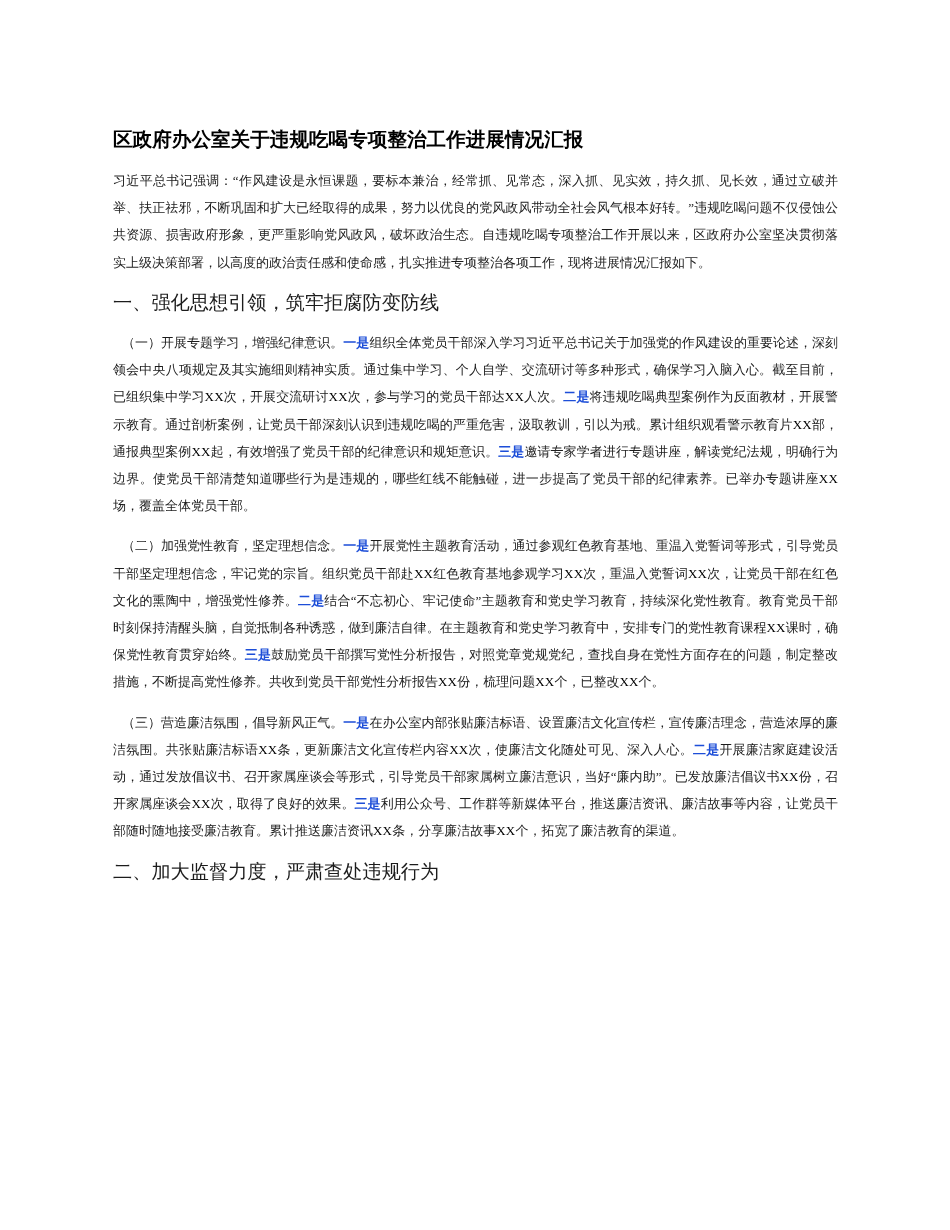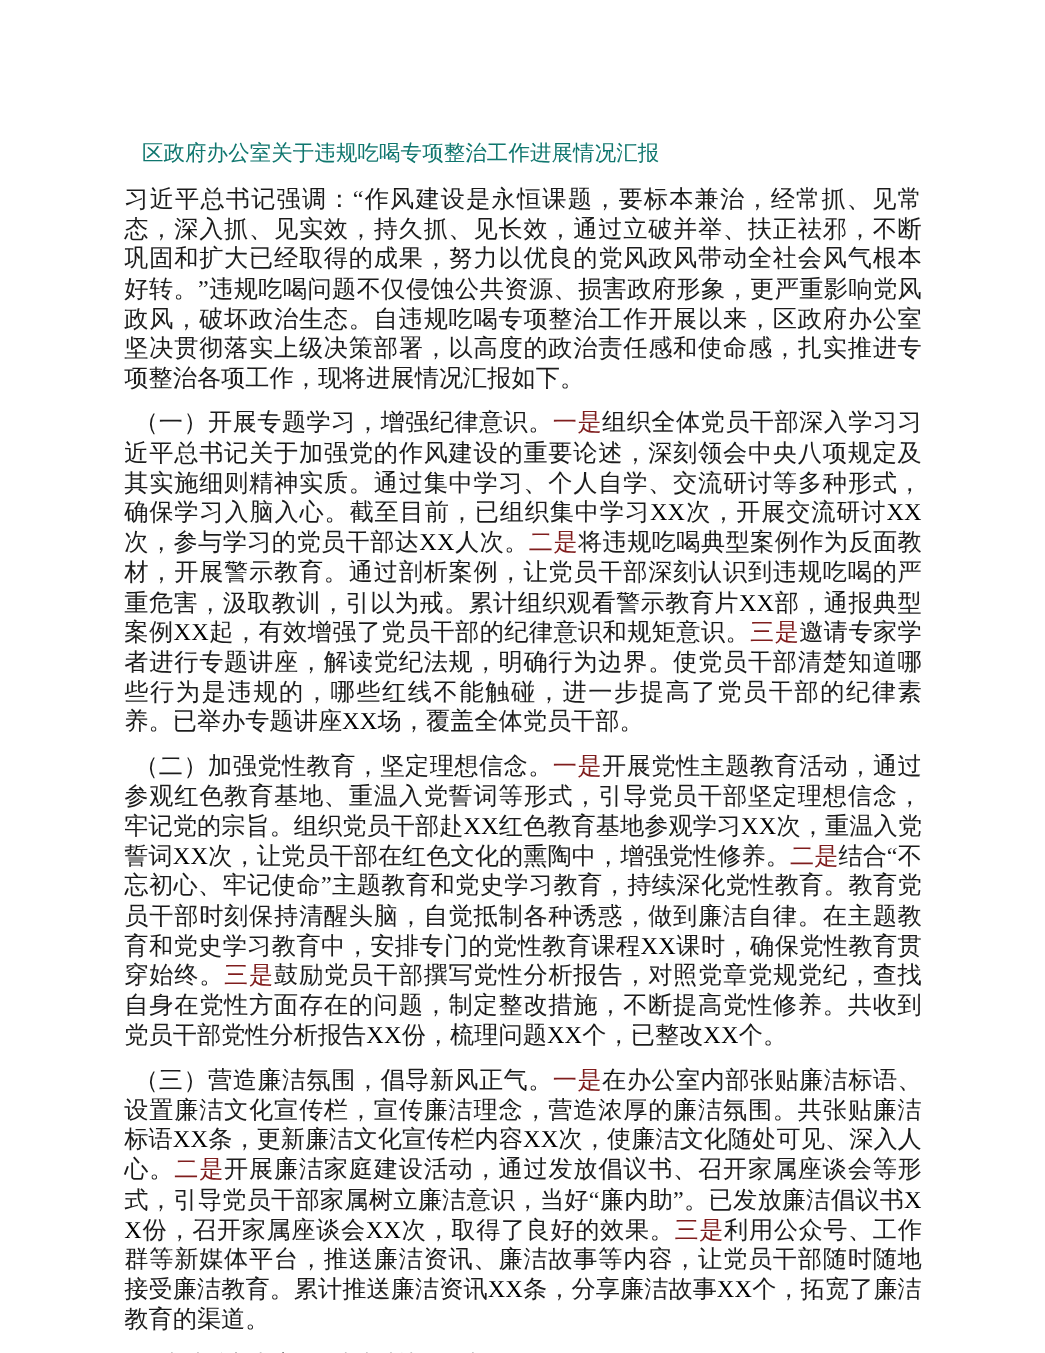--- a/index.html
+++ b/index.html
@@ -18,62 +18,63 @@
   .page {
     width: 950px;
     height: 1230px;
     background: #ffffff;
     position: relative;
     box-sizing: border-box;
     padding: 126px 112px 0 113px;
   }
   .doc-title {
     font-family: "Liberation Sans", "DejaVu Sans", sans-serif;
-    font-weight: normal;
+    font-weight: bold;
     font-size: 19.5px;
     line-height: 26px;
-    color: #0f766e;
-    margin: 0 0 15px 16px;
+    color: #000000;
+    margin: 0 0 15px 0;
     letter-spacing: 0.1px;
   }
   p.para {
-    font-size: 22px;
+    font-size: 13px;
     line-height: 27.2px;
     margin: 0 0 13px 0;
     text-align: justify;
     text-justify: inter-ideograph;
     color: #1c1c1c;
     letter-spacing: 0;
     word-break: break-all;
   }
   p.heading-lv1 {
     font-size: 19.2px;
     line-height: 27.2px;
     margin: 0 0 13px 0;
     color: #1c1c1c;
   }
   p.indent {
     text-indent: 9px;
   }
   .b {
-    font-weight: normal;
-    color: #7f1d1d;
+    font-weight: bold;
+    color: #1d4ed8;
   }
   .xx {
     font-weight: normal;
     font-family: "Liberation Serif", "DejaVu Serif", serif;
     color: #000000;
     letter-spacing: 0.2px;
   }
 </style>
 </head>
 <body>
 
 <div class="page">
   <h1 class="doc-title">区政府办公室关于违规吃喝专项整治工作进展情况汇报</h1>
   <div id="body-content">
       <p class="para" id="intro"><span>习近平总书记强调：“作风建设是永恒课题，要标本兼治，经常抓、见常态，深入抓、见实效，持久抓、见长效，通过立破并举、扶正祛邪，不断巩固和扩大已经取得的成果，努力以优良的党风政风带动全社会风气根本好转。”违规吃喝问题不仅侵蚀公共资源、损害政府形象，更严重影响党风政风，破坏政治生态。自违规吃喝专项整治工作开展以来，区政府办公室坚决贯彻落实上级决策部署，以高度的政治责任感和使命感，扎实推进专项整治各项工作，现将进展情况汇报如下。</span></p>
+      <p class="heading-lv1" id="section-1-heading"><span>一、强化思想引领，筑牢拒腐防变防线</span></p>
       <p class="para indent" id="section-1-item-1"><span>（一）开展专题学习，增强纪律意识。</span><span class="b">一是</span><span>组织全体党员干部深入学习习近平总书记关于加强党的作风建设的重要论述，深刻领会中央八项规定及其实施细则精神实质。通过集中学习、个人自学、交流研讨等多种形式，确保学习入脑入心。截至目前，已组织集中学习</span><span class="b xx">XX</span><span>次，开展交流研讨</span><span class="b xx">XX</span><span>次，参与学习的党员干部达</span><span class="b xx">XX</span><span>人次。</span><span class="b">二是</span><span>将违规吃喝典型案例作为反面教材，开展警示教育。通过剖析案例，让党员干部深刻认识到违规吃喝的严重危害，汲取教训，引以为戒。累计组织观看警示教育片</span><span class="b xx">XX</span><span>部，通报典型案例</span><span class="b xx">XX</span><span>起，有效增强了党员干部的纪律意识和规矩意识。</span><span class="b">三是</span><span>邀请专家学者进行专题讲座，解读党纪法规，明确行为边界。使党员干部清楚知道哪些行为是违规的，哪些红线不能触碰，进一步提高了党员干部的纪律素养。已举办专题讲座</span><span class="b xx">XX</span><span>场，覆盖全体党员干部。</span></p>
       <p class="para indent" id="section-1-item-2"><span>（二）加强党性教育，坚定理想信念。</span><span class="b">一是</span><span>开展党性主题教育活动，通过参观红色教育基地、重温入党誓词等形式，引导党员干部坚定理想信念，牢记党的宗旨。组织党员干部赴</span><span class="b xx">XX</span><span>红色教育基地参观学习</span><span class="b xx">XX</span><span>次，重温入党誓词</span><span class="b xx">XX</span><span>次，让党员干部在红色文化的熏陶中，增强党性修养。</span><span class="b">二是</span><span>结合“不忘初心、牢记使命”主题教育和党史学习教育，持续深化党性教育。教育党员干部时刻保持清醒头脑，自觉抵制各种诱惑，做到廉洁自律。在主题教育和党史学习教育中，安排专门的党性教育课程</span><span class="b xx">XX</span><span>课时，确保党性教育贯穿始终。</span><span class="b">三是</span><span>鼓励党员干部撰写党性分析报告，对照党章党规党纪，查找自身在党性方面存在的问题，制定整改措施，不断提高党性修养。共收到党员干部党性分析报告</span><span class="b xx">XX</span><span>份，梳理问题</span><span class="b xx">XX</span><span>个，已整改</span><span class="b xx">XX</span><span>个。</span></p>
       <p class="para indent" id="section-1-item-3"><span>（三）营造廉洁氛围，倡导新风正气。</span><span class="b">一是</span><span>在办公室内部张贴廉洁标语、设置廉洁文化宣传栏，宣传廉洁理念，营造浓厚的廉洁氛围。共张贴廉洁标语</span><span class="b xx">XX</span><span>条，更新廉洁文化宣传栏内容</span><span class="b xx">XX</span><span>次，使廉洁文化随处可见、深入人心。</span><span class="b">二是</span><span>开展廉洁家庭建设活动，通过发放倡议书、召开家属座谈会等形式，引导党员干部家属树立廉洁意识，当好“廉内助”。已发放廉洁倡议书</span><span class="b xx">XX</span><span>份，召开家属座谈会</span><span class="b xx">XX</span><span>次，取得了良好的效果。</span><span class="b">三是</span><span>利用公众号、工作群等新媒体平台，推送廉洁资讯、廉洁故事等内容，让党员干部随时随地接受廉洁教育。累计推送廉洁资讯</span><span class="b xx">XX</span><span>条，分享廉洁故事</span><span class="b xx">XX</span><span>个，拓宽了廉洁教育的渠道。</span></p>
       <p class="heading-lv1" id="section-2-heading"><span>二、加大监督力度，严肃查处违规行为</span></p>
     </div>
 </div>
 
 </body></html>

